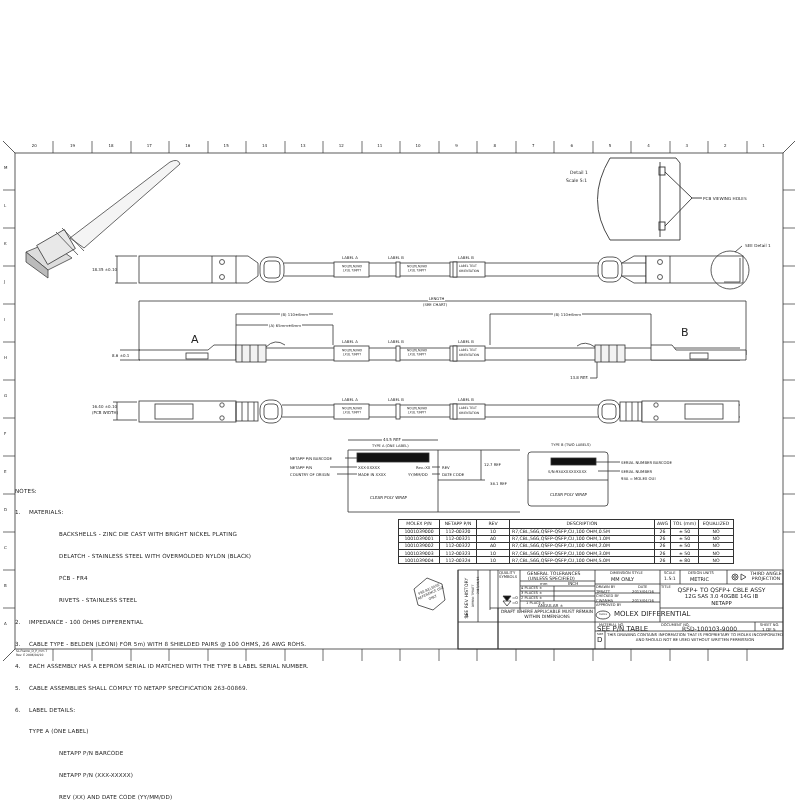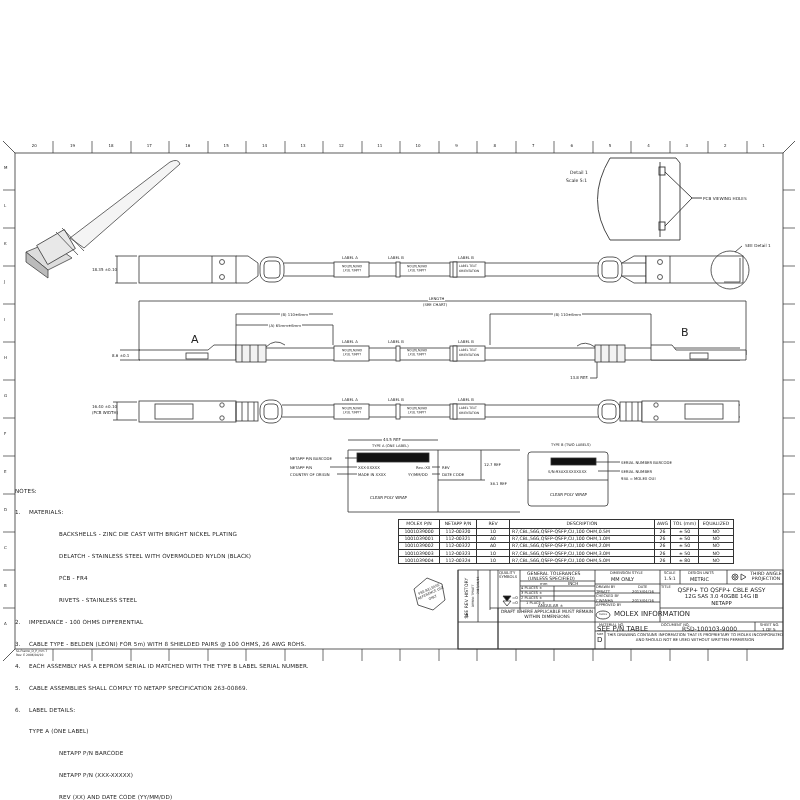--- a/index.html
+++ b/index.html
@@ -503,21 +503,21 @@
 <div class="abs" style="left:596px;top:598px;font-size:3.8px;">CWANHA</div>
 <div class="abs" style="left:632px;top:598px;font-size:3.8px;">2013/04/16</div>
 <div class="abs small" style="left:596px;top:603px;">APPROVED BY</div>
 
 <div class="abs small" style="left:661px;top:585px;">TITLE</div>
 <div class="abs" style="left:660px;top:586px;width:123px;text-align:center;font-size:6px;">QSFP+ TO QSFP+ CBLE ASSY</div>
 <div class="abs" style="left:660px;top:593px;width:123px;text-align:center;font-size:5.4px;">12G SAS 3.0 40GBE 14G IB</div>
 <div class="abs" style="left:660px;top:600px;width:123px;text-align:center;font-size:5.4px;">NETAPP</div>
 
 <div class="abs" style="left:597px;top:613px;width:12px;font-size:2.6px;text-align:center;">molex</div>
-<div class="abs" style="left:614px;top:610px;font-size:7px;">MOLEX INFORMATION</div>
+<div class="abs" style="left:614px;top:610px;font-size:7px;">MOLEX DIFFERENTIAL</div>
 
 <div class="abs small" style="left:599px;top:623px;">MATERIAL NO.</div>
 <div class="abs" style="left:597px;top:625px;font-size:7px;">SEE P/N TABLE</div>
 <div class="abs small" style="left:661px;top:623px;">DOCUMENT NO.</div>
 <div class="abs" style="left:682px;top:625px;font-size:6px;">RSD-100103-9000</div>
 <div class="abs small" style="left:760px;top:623px;">SHEET NO.</div>
 <div class="abs" style="left:762px;top:627px;font-size:4.2px;">1 OF 5</div>
 <div class="abs small" style="left:597px;top:632px;font-size:2.8px;">SIZE</div>
 <div class="abs" style="left:597px;top:636px;font-size:7px;">D</div>
 <div class="abs" style="left:607px;top:632px;width:176px;font-size:3.9px;line-height:5px;text-align:center;">THIS DRAWING CONTAINS INFORMATION THAT IS PROPRIETARY TO MOLEX INCORPORATED AND SHOULD NOT BE USED WITHOUT WRITTEN PERMISSION</div>

